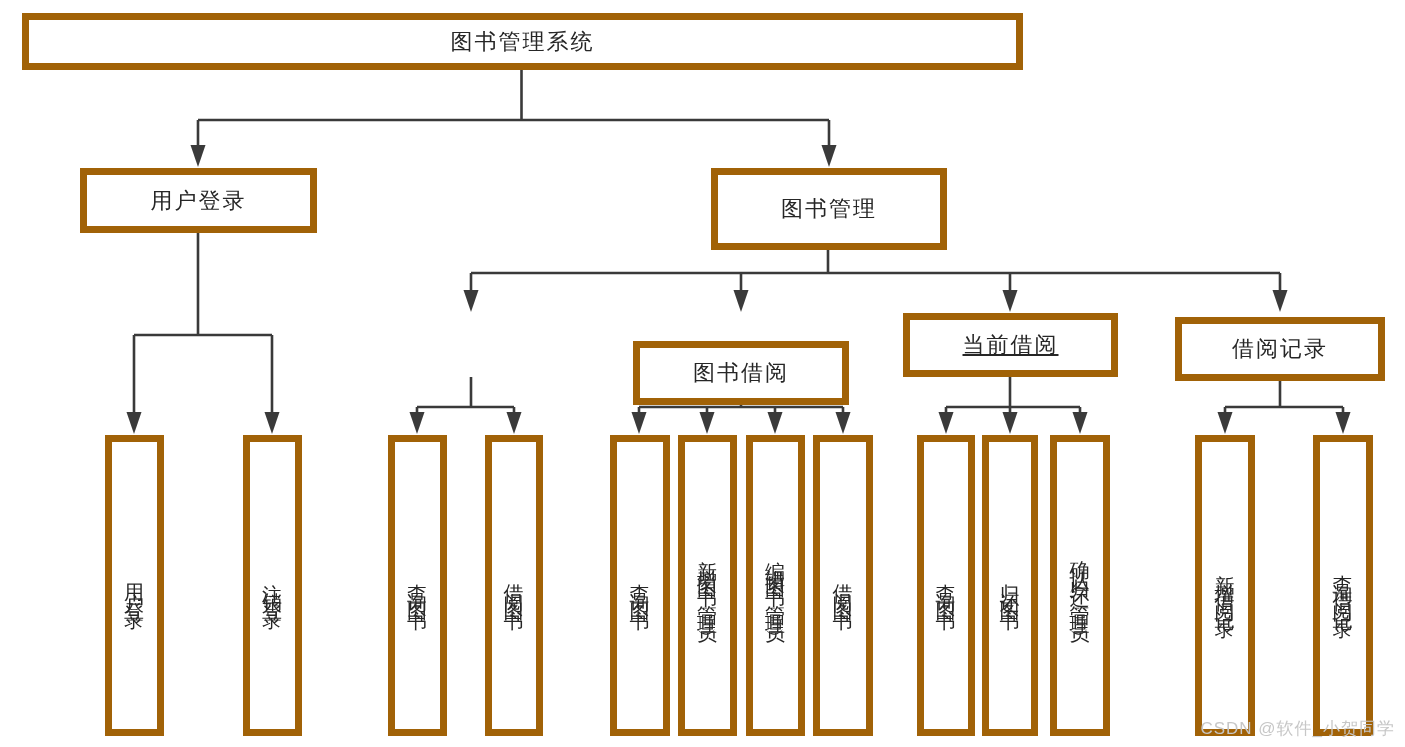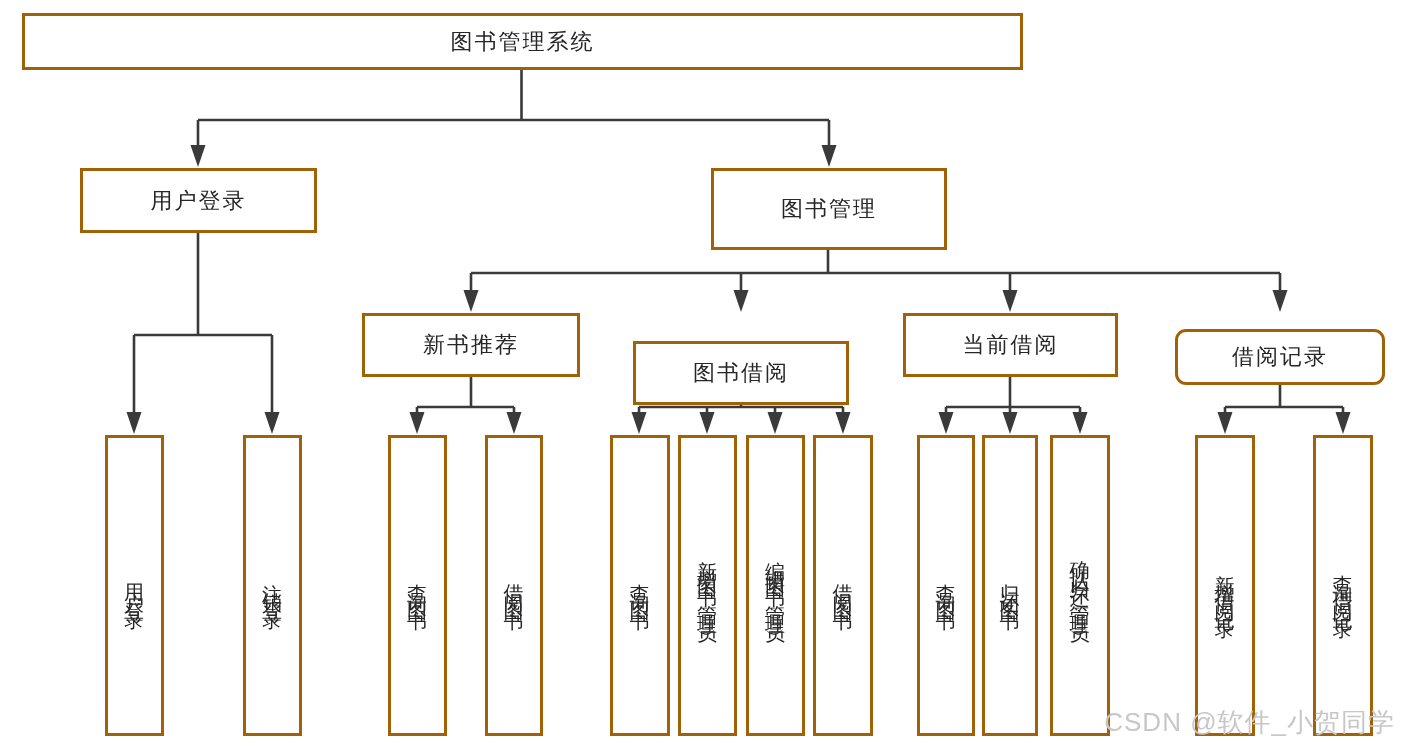--- a/index.html
+++ b/index.html
@@ -8,21 +8,21 @@
     width:1405px;height:747px;
     background:#ffffff;
     font-family:"Liberation Sans","DejaVu Sans",sans-serif;
     overflow:hidden;
   }
   #wires{position:absolute;left:0;top:0;width:1405px;height:747px;z-index:1;}
   .node{
     position:absolute;
     box-sizing:border-box;
     background:#ffffff;
-    border:3px solid #a16207;
+    border:7px solid #a16207;
     display:flex;align-items:center;justify-content:center;
     z-index:2;
     color:#262626;
   }
   .hlabel{
     font-size:22px;
     letter-spacing:2px;
     white-space:nowrap;
     color:#262626;
   }
@@ -33,41 +33,41 @@
     letter-spacing:9px;
     line-height:1;
     color:#262626;
   }
   
   .n-root{left:22px;top:13px;width:1001px;height:57px;}
   .n-user-login{left:80px;top:168px;width:237px;height:65px;}
   .n-book-mgmt{left:711px;top:168px;width:236px;height:82px;}
   .n-new-book-rec{left:362px;top:313px;width:218px;height:64px;}
   .n-book-borrow{left:633px;top:313px;width:216px;height:64px;margin-top:28px;}
-  .n-current-borrow{left:903px;top:313px;width:215px;height:64px;}
-  .n-borrow-record{left:1175px;top:329px;width:210px;height:56px;border-radius:11px;}
+  .n-current-borrow{left:903px;top:313px;width:215px;height:64px;text-decoration:underline;}
+  .n-borrow-record{left:1175px;top:317px;width:210px;height:64px;}
   .leaf{top:435px;height:301px;}
   .n-leaf-user-login{left:105px;width:59px;}
   .n-leaf-logout{left:243px;width:59px;}
   .n-leaf-nbr-query{left:388px;width:59px;}
   .n-leaf-nbr-borrow{left:485px;width:58px;}
   .n-leaf-bb-query{left:610px;width:60px;}
   .n-leaf-bb-add{left:678px;width:59px;}
   .n-leaf-bb-edit{left:746px;width:59px;}
   .n-leaf-bb-borrow{left:813px;width:60px;}
   .n-leaf-cb-query{left:917px;width:58px;}
   .n-leaf-cb-return{left:982px;width:56px;}
   .n-leaf-cb-confirm{left:1050px;width:60px;}
   .n-leaf-br-add{left:1195px;width:60px;}
   .n-leaf-br-query{left:1313px;width:60px;}
   #watermark{
     position:absolute;
     right:10px;bottom:7px;
     z-index:3;
-    font-size:26px;
+    font-size:17px;
     color:#c7c7c7;
     letter-spacing:1px;
     white-space:nowrap;
   }
 </style>
 </head>
 <body>
 
 <div id="canvas">
 
@@ -118,23 +118,20 @@
     <span class="hlabel">图书管理系统</span>
   </div>
 
   <div class="node n-user-login">
     <span class="hlabel">用户登录</span>
   </div>
   <div class="node n-book-mgmt">
     <span class="hlabel">图书管理</span>
   </div>
 
-  <div class="node n-new-book-rec">
-    <span class="hlabel">新书推荐</span>
-  </div>
   <div class="node n-book-borrow">
     <span class="hlabel">图书借阅</span>
   </div>
   <div class="node n-current-borrow">
     <span class="hlabel">当前借阅</span>
   </div>
   <div class="node n-borrow-record">
     <span class="hlabel">借阅记录</span>
   </div>
 

